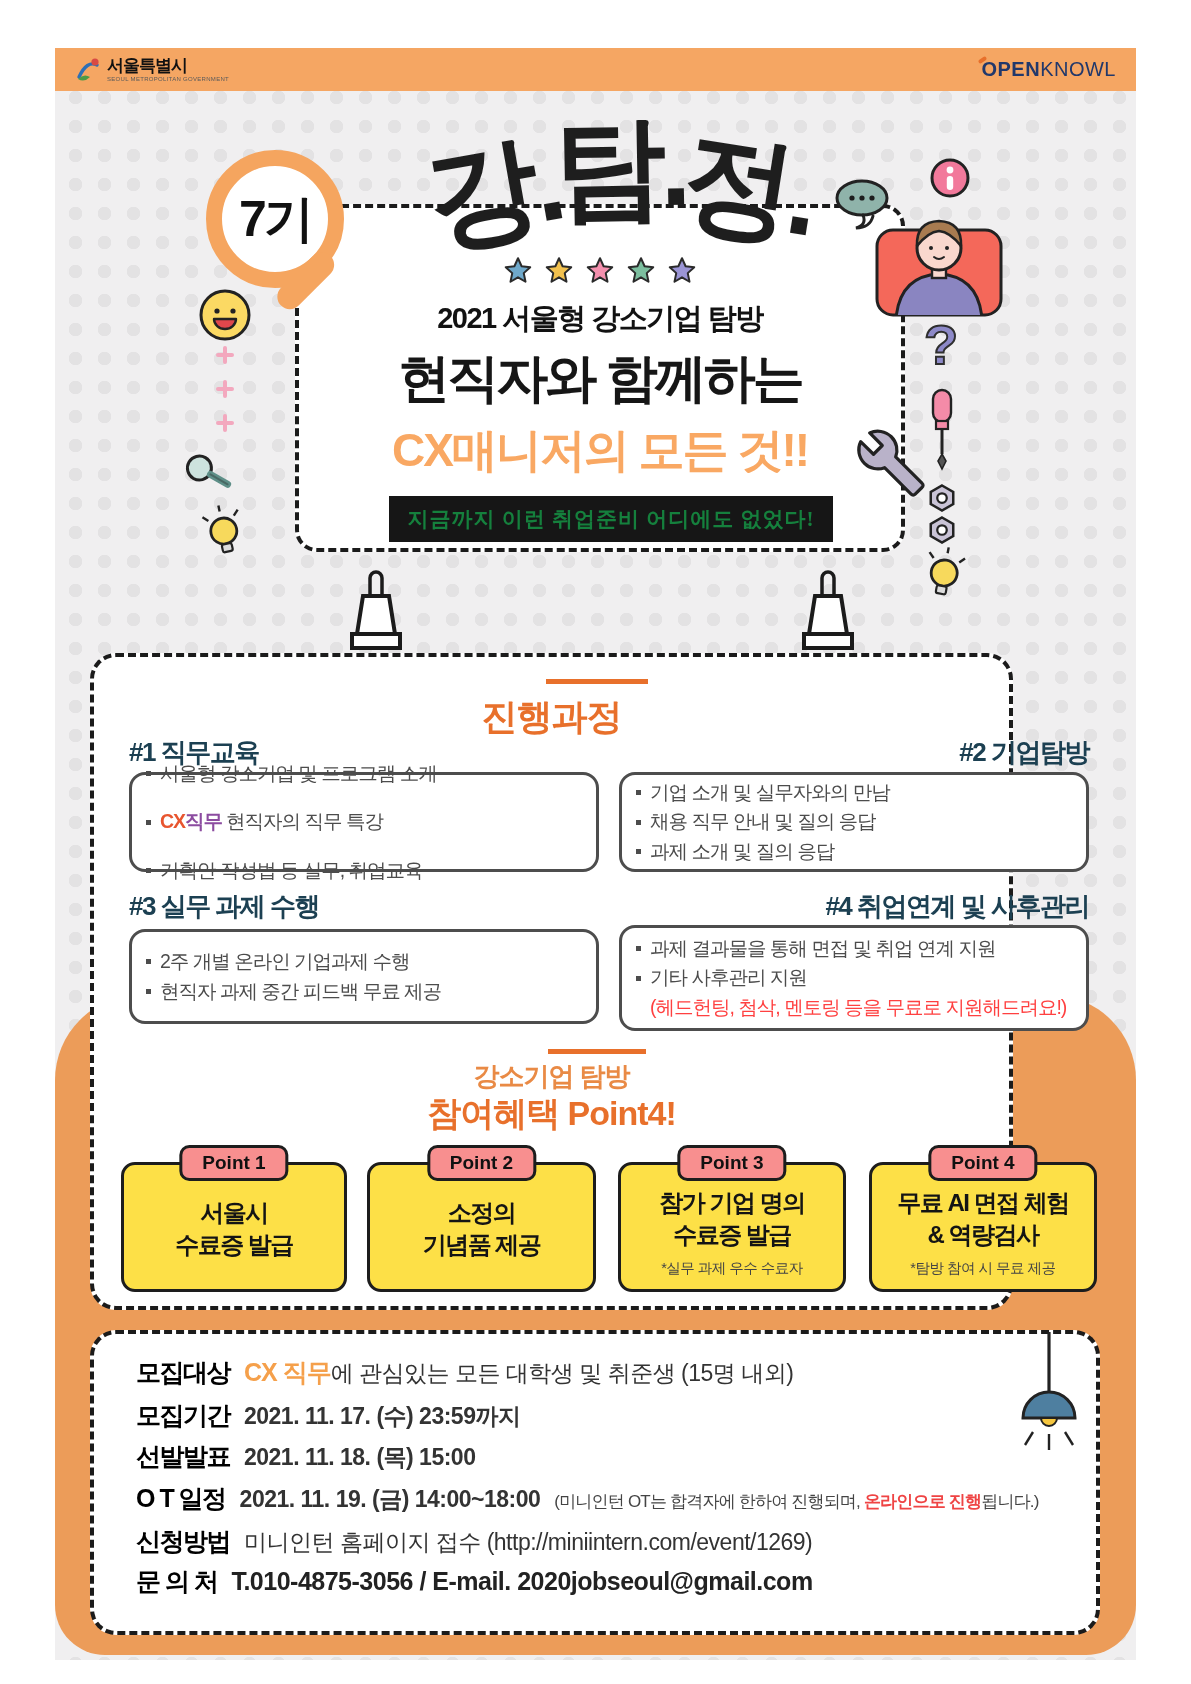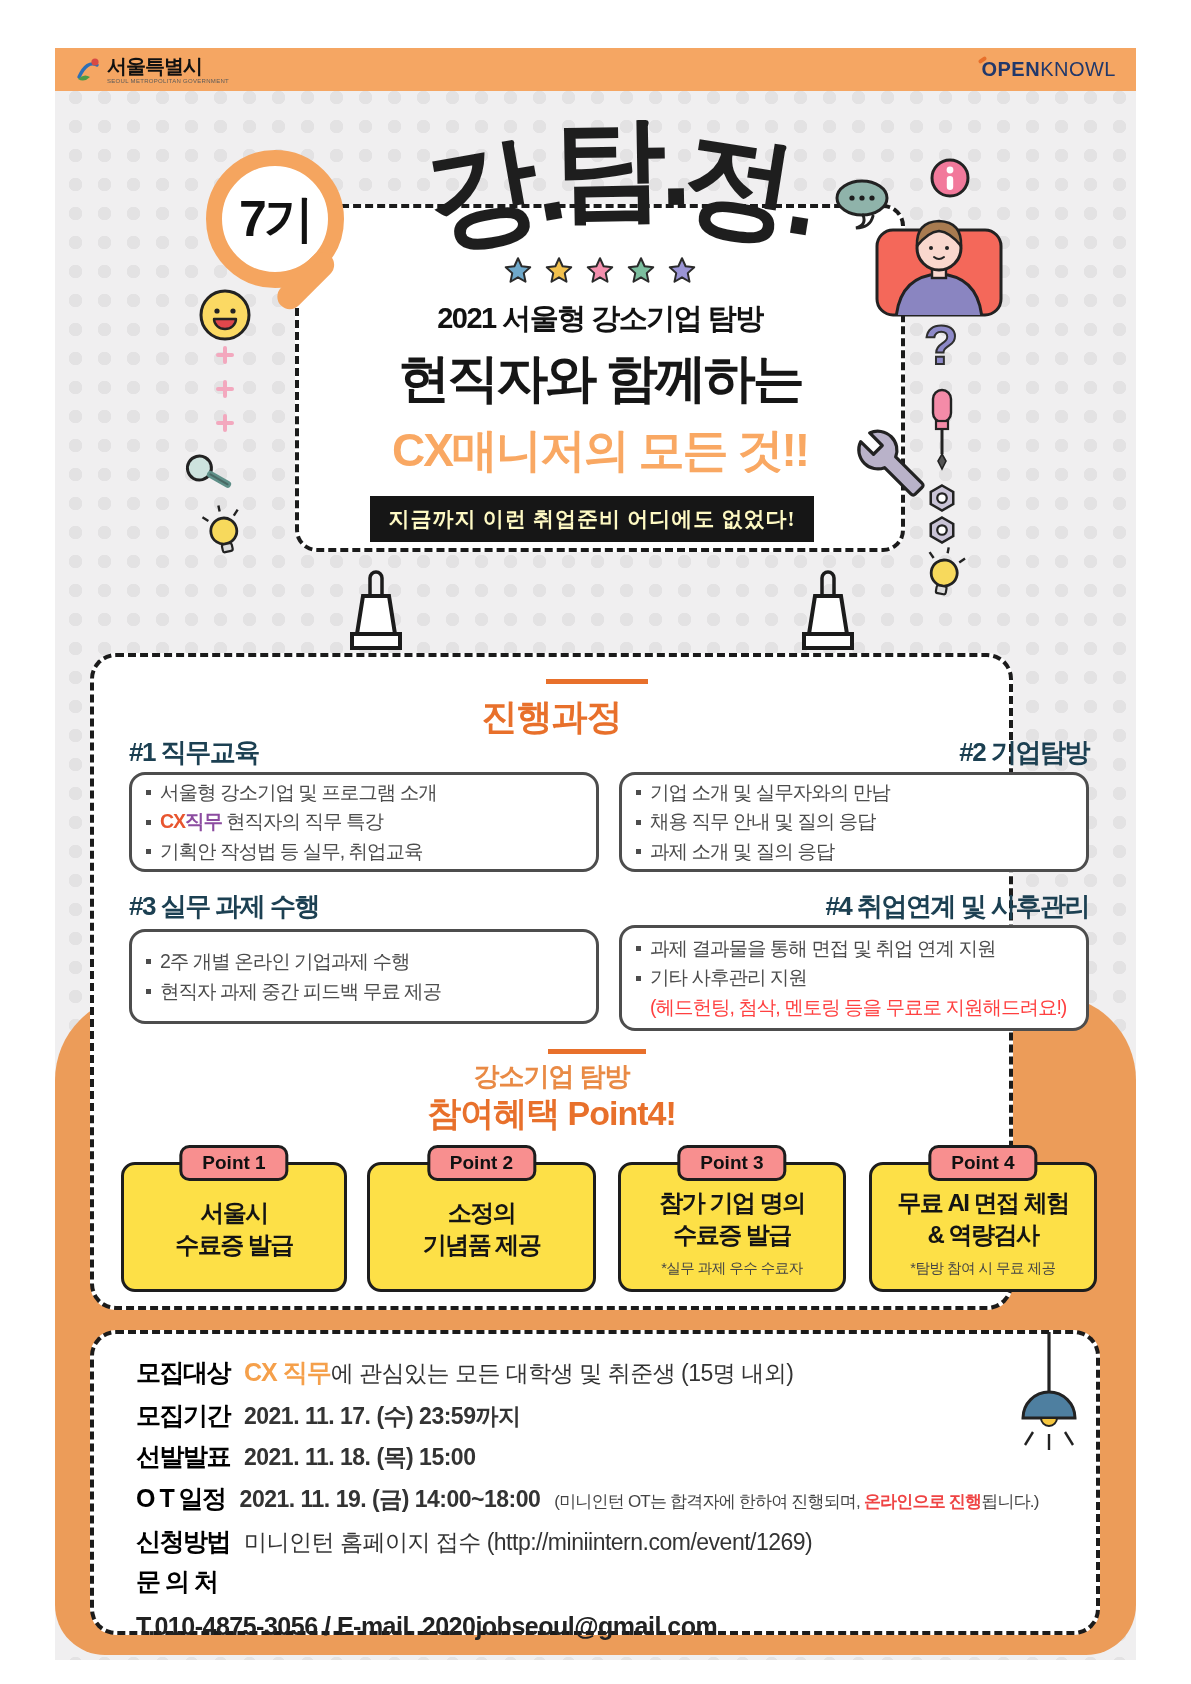--- a/index.html
+++ b/index.html
@@ -12,21 +12,21 @@
          background-size:29px 29px;background-position:6px 6px;}
   
   .orangeband{position:absolute;left:55px;top:995px;width:1081px;height:660px;z-index:1;
               background:#EC9C59;border-radius:85px 85px 50px 50px;}
   
   .topbar{position:absolute;left:55px;top:48px;width:1081px;height:43px;z-index:2;
           background:#F5A663;display:flex;align-items:center;justify-content:space-between;
           padding:0 20px;box-sizing:border-box;}
   .seoul{display:flex;align-items:center;gap:6px;}
   .seoul-text{display:flex;flex-direction:column;line-height:1;}
-  .seoul-name{font-size:20px;font-weight:900;color:#111;letter-spacing:-1px;}
+  .seoul-name{font-size:17px;font-weight:900;color:#111;letter-spacing:-1px;}
   .seoul-sub{font-size:6px;color:#5a5a5a;margin-top:2px;letter-spacing:.3px;}
   .brand{position:relative;font-size:20px;color:#21386B;letter-spacing:.5px;}
   .brand .b1{font-weight:900;} .brand .b2{font-weight:500;}
   .brand .tick{position:absolute;left:-3px;top:0px;width:9px;height:4px;background:#E8702B;
                transform:rotate(-35deg);border-radius:2px;}
   
   .hero-box{position:absolute;left:295px;top:204px;width:610px;height:348px;z-index:2;
             background:#fff;border:4px dashed #1b1b1b;border-radius:22px;box-sizing:border-box;}
   .hero-title{position:absolute;left:400px;top:112px;width:440px;z-index:4;display:flex;
               justify-content:center;font-weight:900;font-size:112px;color:#1e1e1e;line-height:1;
@@ -41,22 +41,22 @@
   .badge .handle{position:absolute;left:112px;top:106px;width:25px;height:70px;background:#F5A55F;
                  border-radius:13px;transform:rotate(45deg);transform-origin:top center;}
   .stars{position:absolute;left:295px;top:256px;width:610px;z-index:3;display:flex;
          justify-content:center;gap:11px;}
   .hero-sub{position:absolute;left:295px;top:299px;width:610px;z-index:3;text-align:center;
             font-size:29px;font-weight:900;color:#121212;letter-spacing:-1.5px;}
   .hero-h1{position:absolute;left:295px;top:344px;width:610px;z-index:3;text-align:center;
            font-size:52px;font-weight:900;color:#161616;letter-spacing:-3px;}
   .hero-h2{position:absolute;left:295px;top:420px;width:610px;z-index:3;text-align:center;
            font-size:46px;font-weight:900;color:#F9A863;letter-spacing:-2px;}
-  .hero-banner{position:absolute;left:370px;top:496px;width:444px;height:46px;z-index:3;
-               background:#161616;color:#fef9c3;display:flex;align-items:center;justify-content:center;
+  .hero-banner{position:absolute;left:389px;top:496px;width:444px;height:46px;z-index:3;
+               background:#161616;color:#15803d;display:flex;align-items:center;justify-content:center;
                font-family:"Liberation Serif","DejaVu Serif",serif;font-size:21px;font-weight:700;
                letter-spacing:1px;}
   .deco{position:absolute;z-index:3;}
   .plus{position:absolute;width:18px;height:18px;z-index:3;}
   .plus::before,.plus::after{content:"";position:absolute;background:#F3A8BE;border-radius:2px;}
   .plus::before{left:7px;top:0;width:4px;height:18px;}
   .plus::after{left:0;top:7px;width:18px;height:4px;}
   .qmark{position:absolute;z-index:3;font-size:56px;font-weight:900;color:#8D89C8;
          -webkit-text-stroke:2px #2f2f2f;}
   
@@ -276,21 +276,21 @@
     </svg>
   </div>
 
   <div class="procbox">
     <div class="rule" style="left:452px;top:22px;width:102px;"></div>
     <div class="proc-title">진행과정</div>
 
     <div class="sec-h" style="left:35px;top:78px;">#1 직무교육</div>
     <div class="sec-h" style="left:525px;top:78px;width:470px;text-align:right;">#2 기업탐방</div>
 
-    <div class="pbx" style="left:35px;top:115px;width:470px;height:100px;">
+    <div class="pbx" style="left:35px;top:115px;width:470px;height:100px;gap:19px;">
       <div class="bli">
           <span>서울형 강소기업 및 프로그램 소개</span>
         </div>
       <div class="bli">
           <span class="cx">CX</span>
           <span class="job">직무</span>
           <span>현직자의 직무 특강</span>
         </div>
       <div class="bli">
           <span>기획안 작성법 등 실무, 취업교육</span>
@@ -374,21 +374,21 @@
     </div>
     <div class="rrow" style="top:148px;">
       <span class="rlabel">O T 일정</span>
       <span class="rvalue">2021. 11. 19. (금) 14:00~18:00</span>
       <span class="rparen"><span>(미니인턴 OT는 합격자에 한하여 진행되며, </span><span class="ohl">온라인으로 진행</span><span>됩니다.)</span></span>
     </div>
     <div class="rrow" style="top:191px;">
       <span class="rlabel">신청방법</span>
       <span class="rvalue" style="font-weight:500;">미니인턴 홈페이지 접수 (http://miniintern.com/event/1269)</span>
     </div>
-    <div class="rrow" style="top:231px;flex-direction:column;">
+    <div class="rrow" style="top:231px;">
       <span class="rlabel">문 의 처</span>
       <span class="rvalue" style="font-size:25px;color:#222;">T.010-4875-3056 / E-mail. 2020jobseoul@gmail.com</span>
     </div>
     <div class="deco" style="left:915px;top:-2px;">
       <svg width="80" height="135" viewBox="0 0 80 135">
         <line x1="40" y1="0" x2="40" y2="62" stroke="#222" stroke-width="3.2"></line>
         <path d="M14 86 A 26 26 0 0 1 66 86 Z" fill="#4E7FA0" stroke="#222" stroke-width="3"></path>
         <path d="M32 86 a 8 8 0 0 0 16 0 Z" fill="#F5C63F" stroke="#222" stroke-width="2"></path>
         <line x1="24" y1="100" x2="16" y2="113" stroke="#222" stroke-width="2.4"></line>
         <line x1="40" y1="102" x2="40" y2="118" stroke="#222" stroke-width="2.4"></line>

